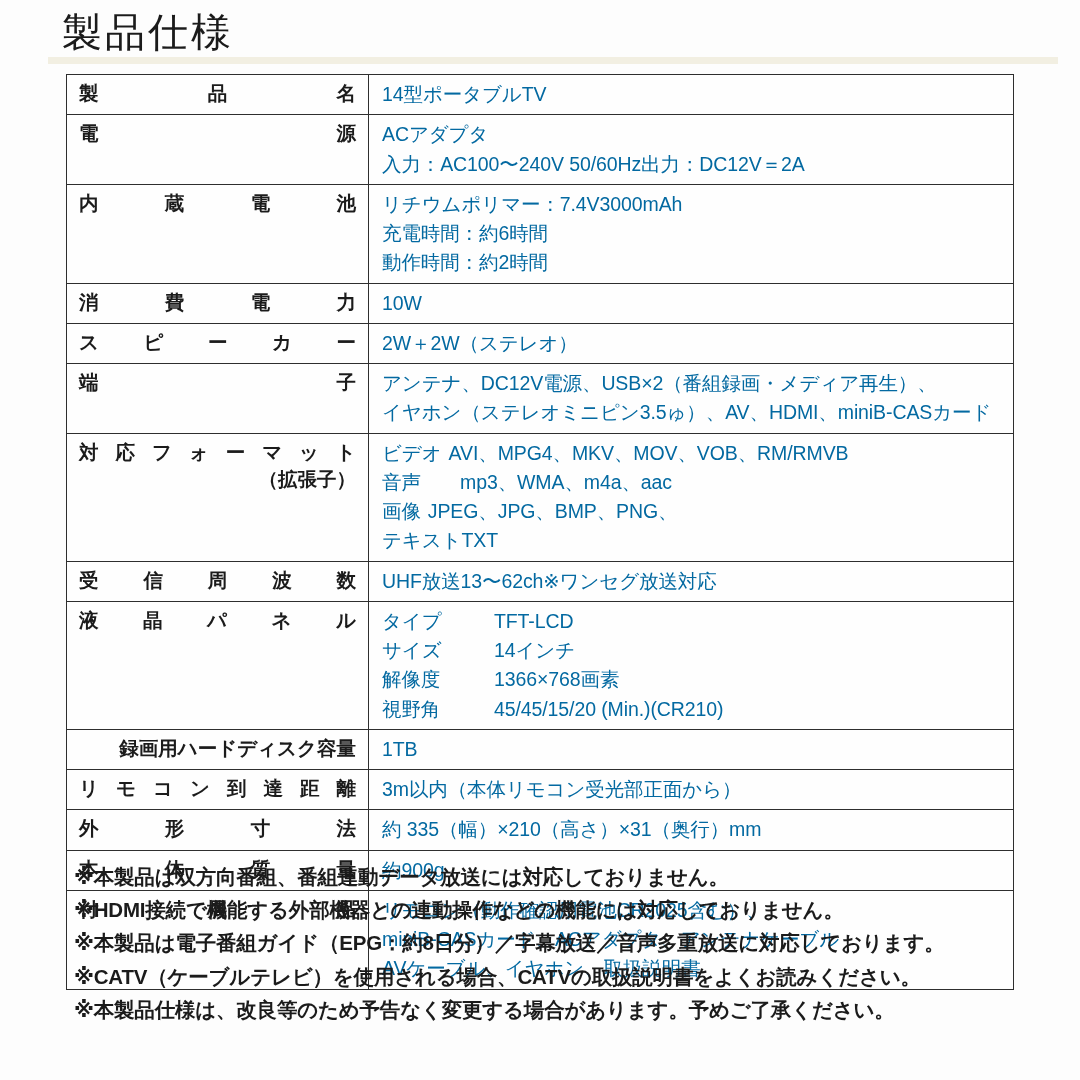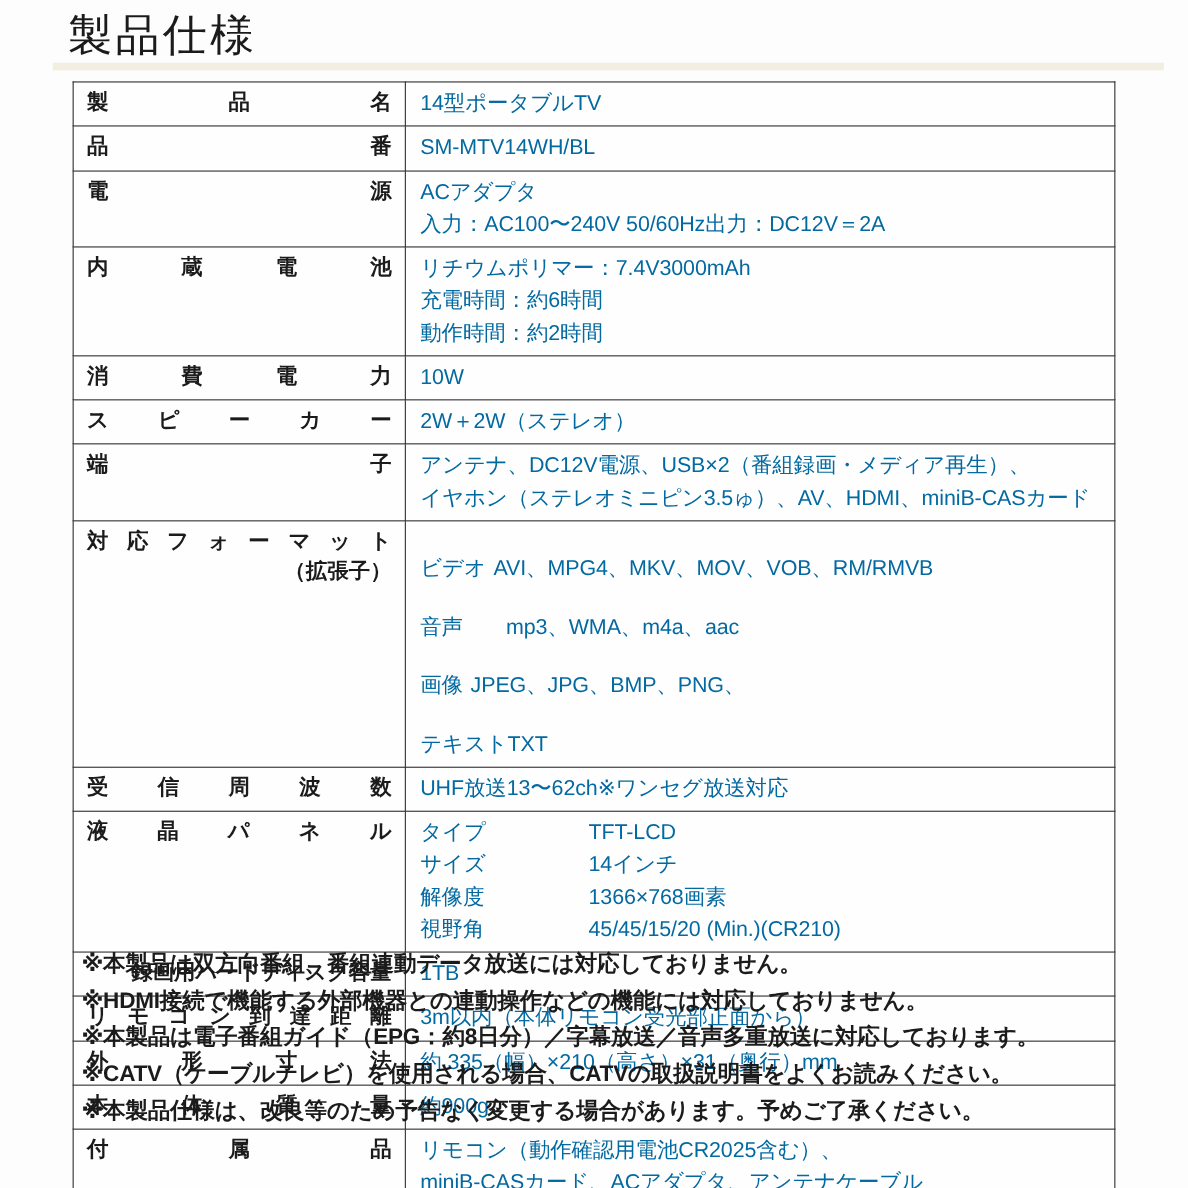--- a/index.html
+++ b/index.html
@@ -99,27 +99,25 @@
   }
   .val .pair {
     display: block;
   }
   .val .pair > .k {
     display: inline-block;
     width: 112px;
   }
   .val .pair > .v {
     display: inline-block;
-    margin-left: 41px;
   }
   .val .fmt > .k {
     display: inline-block;
     min-width: 0;
     margin-right: 7px;
-    margin-top: 24px;
   }
   .val .fmt.audio > .k {
     min-width: 78px;
     margin-right: 0;
   }
 
   
   .notes {
     position: absolute;
     left: 74px;
@@ -148,28 +146,20 @@
         <tr>
           <td class="lbl">
             <span class="just">製品名</span>
           </td>
           <td class="val">
             <span class="line">14型ポータブルTV</span>
           </td>
         </tr>
         <tr>
           <td class="lbl">
-            <span class="just">品番</span>
-          </td>
-          <td class="val">
-            <span class="line">SM-MTV14WH/BL</span>
-          </td>
-        </tr>
-        <tr>
-          <td class="lbl">
             <span class="just">電源</span>
           </td>
           <td class="val">
             <span class="line">ACアダプタ</span>
             <span class="line">入力：AC100〜240V 50/60Hz出力：DC12V＝2A</span>
           </td>
         </tr>
         <tr>
           <td class="lbl">
             <span class="just">内蔵電池</span>

